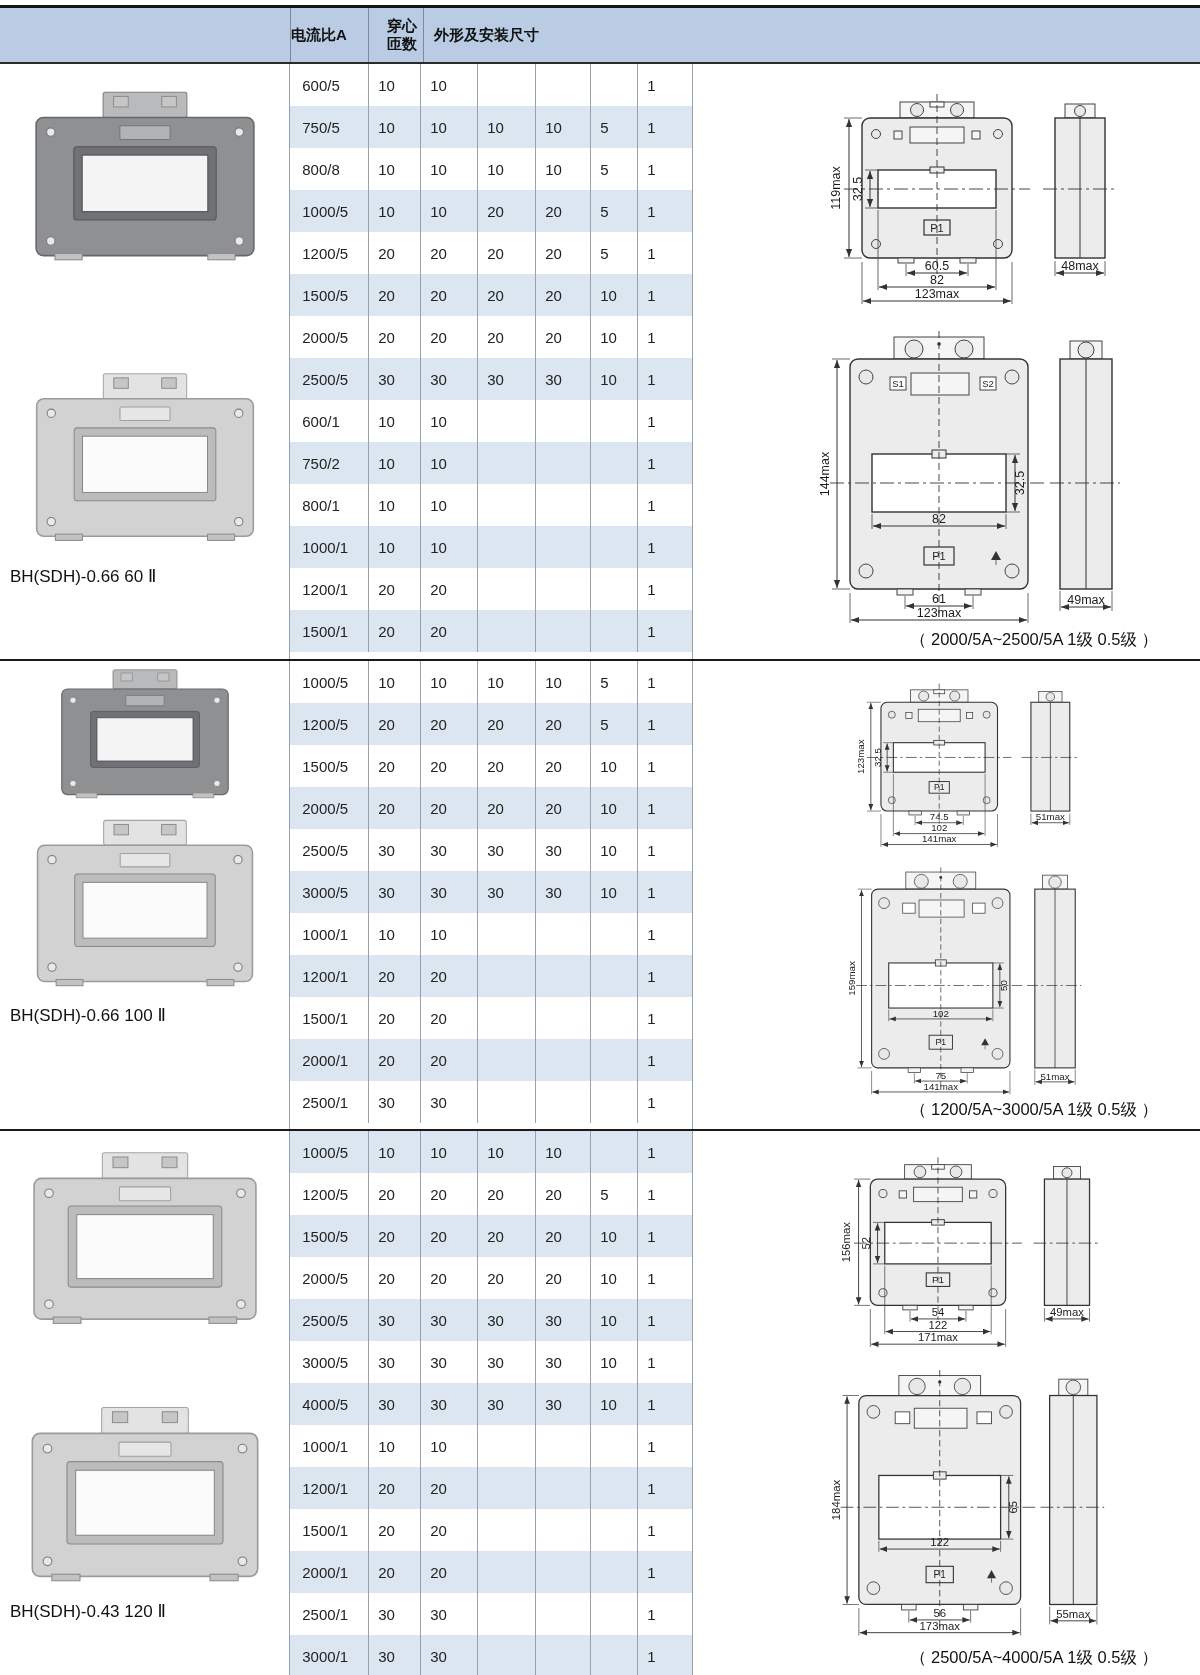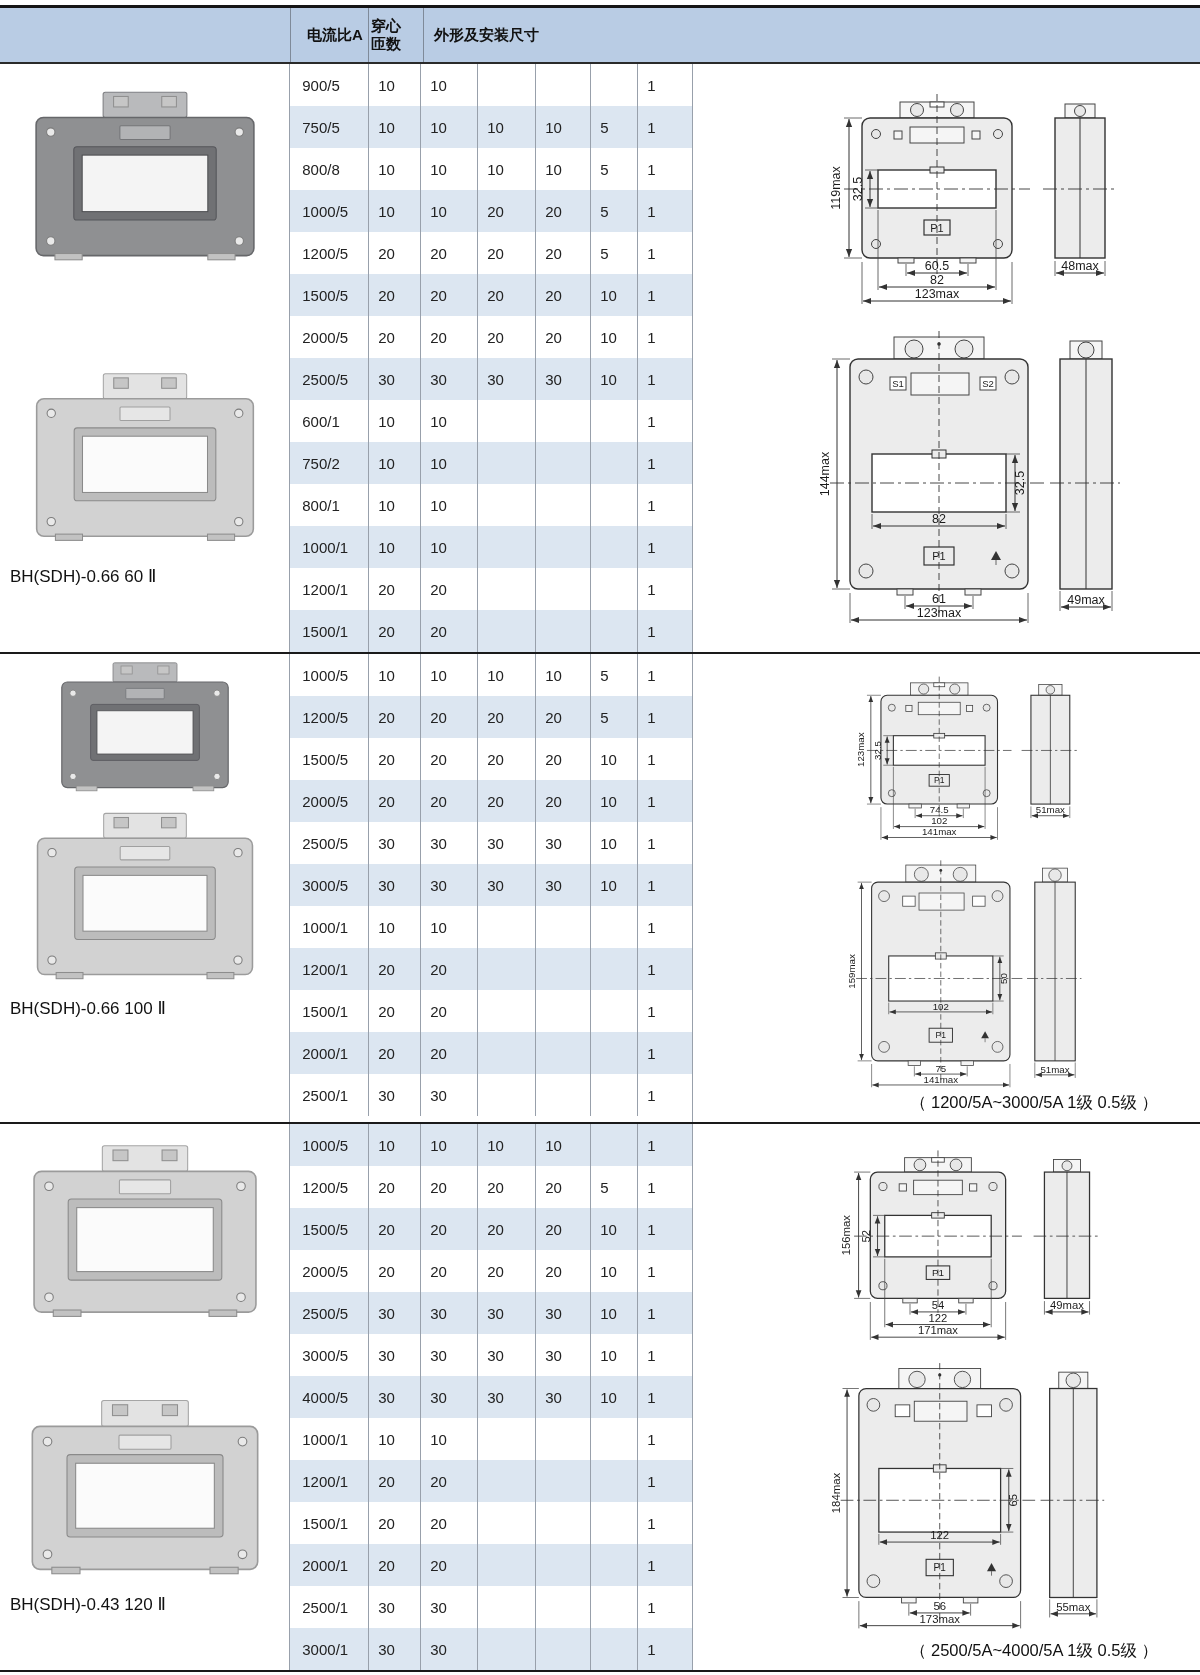--- a/index.html
+++ b/index.html
@@ -3,31 +3,31 @@
 <meta charset="utf-8">
 <style>
   html,body{margin:0;padding:0;background:#fff;}
   body{width:1200px;font-family:"Liberation Sans","DejaVu Sans",sans-serif;}
   .page{width:1200px;padding-top:5px;background:#fff;}
   
   .thead{display:flex;height:54px;background:#b9cce4;border-top:3px solid #151515;border-bottom:2px solid #2a2a2a;box-sizing:content-box;font-weight:bold;font-size:15px;color:#111;}
   .thead *{box-sizing:border-box;}
   .h-photo{width:290px;}
   .h-cell{display:flex;align-items:center;border-left:1px solid #7f8a99;}
-  .h-ratio{width:78px;padding-left:16px;}
+  .h-ratio{width:78px;padding-left:0;}
   .h-load{width:269px;border-left:1px solid #7f8a99;display:flex;flex-direction:column;}
   .h-load-title{height:26px;line-height:26px;padding-left:8px;border-bottom:1px solid #7f8a99;}
   .h-sub{display:flex;flex:1;}
   .h-sub-cell{display:flex;align-items:center;padding-left:7px;border-left:1px solid #7f8a99;}
   .h-sub-cell:nth-child(1){width:52px;border-left:none;}
   .h-sub-cell:nth-child(2){width:57px;}
   .h-sub-cell:nth-child(3){width:58px;}
   .h-sub-cell:nth-child(4){width:55px;}
   .h-sub-cell:nth-child(5){width:47px;}
-  .h-turns{width:55px;flex-direction:column;justify-content:center;align-items:flex-start;padding-left:2px;line-height:1.2;}
+  .h-turns{width:55px;flex-direction:column;justify-content:center;align-items:flex-start;padding-left:18px;line-height:1.2;}
   .h-dims{width:508px;padding-left:10px;}
   
   .section{display:flex;border-bottom:2px solid #1a1a1a;}
   .photo-col{width:290px;display:flex;flex-direction:column;}
   .data-col{width:402px;border-left:1px solid #98a0ab;}
   .draw-col{width:508px;border-left:1px solid #98a0ab;display:flex;flex-direction:column;align-items:center;}
   .row{display:grid;grid-template-columns:78px 52px 57px 58px 55px 47px 55px;height:42px;}
   .cell{display:flex;align-items:center;padding-left:9px;font-size:15px;color:#222;border-left:1px solid #98a0ab;box-sizing:border-box;overflow:hidden;}
   .cell:first-child{border-left:none;padding-left:12px;}
   .rows .row:nth-child(even){background:#dce6f1;}
@@ -131,21 +131,21 @@
           <circle class="pscr" cx="210" cy="148" r="4"></circle>
         <rect class="pfoot" x="34" y="160" width="26" height="6"></rect>
           <rect class="pfoot" x="180" y="160" width="26" height="6"></rect>
       </svg>
       <div class="model">BH(SDH)-0.66 60 Ⅱ</div>
     </div>
     <div class="data-col">
       <div class="rows">
 
       <div class="row">
-          <div class="cell">900/5</div>
+          <div class="cell">600/5</div>
           <div class="cell">10</div>
           <div class="cell">10</div>
           <div class="cell"></div>
           <div class="cell"></div>
           <div class="cell"></div>
           <div class="cell">1</div>
         </div>
           <div class="row">
           <div class="cell">750/5</div>
           <div class="cell">10</div>
@@ -375,20 +375,21 @@
         <rect class="plate" x="298" y="22" width="32" height="18"></rect>
           <circle class="screw" cx="314" cy="31" r="8"></circle>
         <rect class="body" x="288" y="40" width="52" height="230"></rect>
           <line class="sline" x1="314" y1="40" x2="314" y2="270"></line>
         <line class="clh" x1="278" y1="164" x2="348" y2="164"></line>
         <line class="xl" x1="288" y1="272" x2="288" y2="292"></line>
           <line class="xl" x1="340" y1="272" x2="340" y2="292"></line>
         <line class="dl" x1="289" y1="288" x2="339" y2="288" marker-start="url(#a1B)" marker-end="url(#a1B)"></line>
         <text x="314" y="285">49max</text>
       </svg>
+      <div class="dwg-caption">（ 2000/5A~2500/5A 1级 0.5级 ）</div>
     </div>
   </div>
 
   <div class="section sec2">
     <div class="photo-col">
       <svg class="photo ph-dark s2p1" viewBox="0 0 240 170">
         <rect class="pterm" x="80" y="6" width="80" height="24" rx="2"></rect>
           <rect class="pscrew" x="90" y="10" width="14" height="10"></rect>
           <rect class="pscrew" x="136" y="10" width="14" height="10"></rect>
         <rect class="pbody" x="16" y="30" width="208" height="132" rx="7"></rect>

